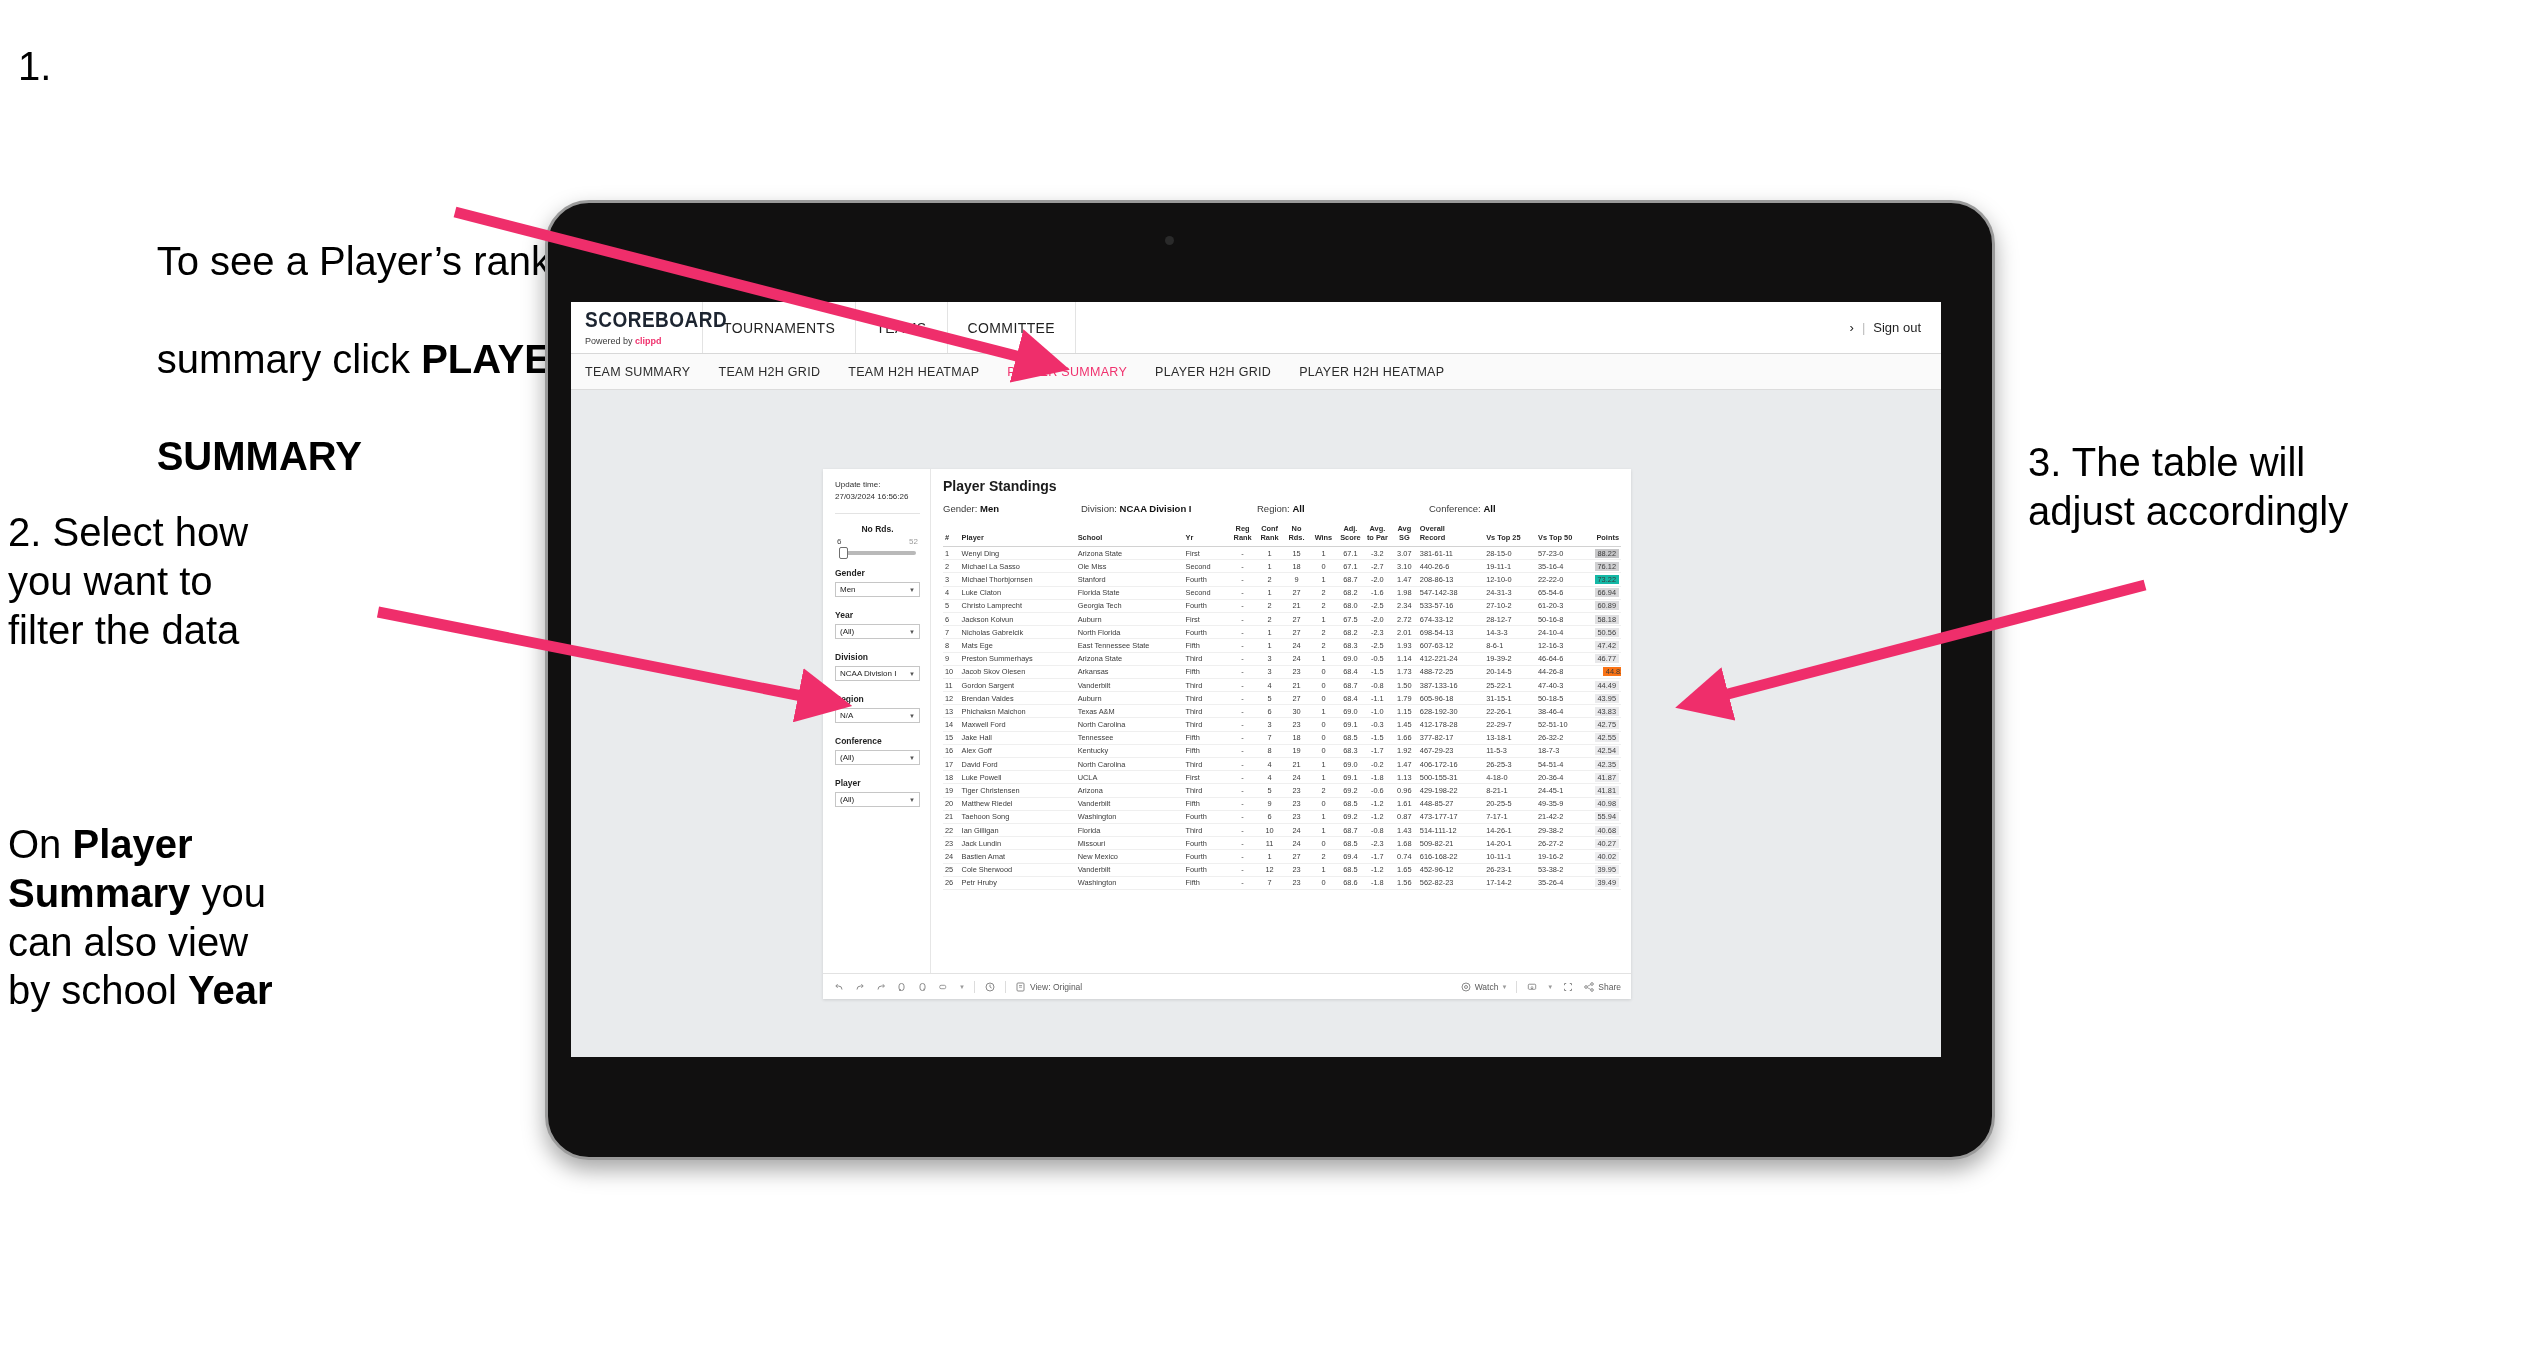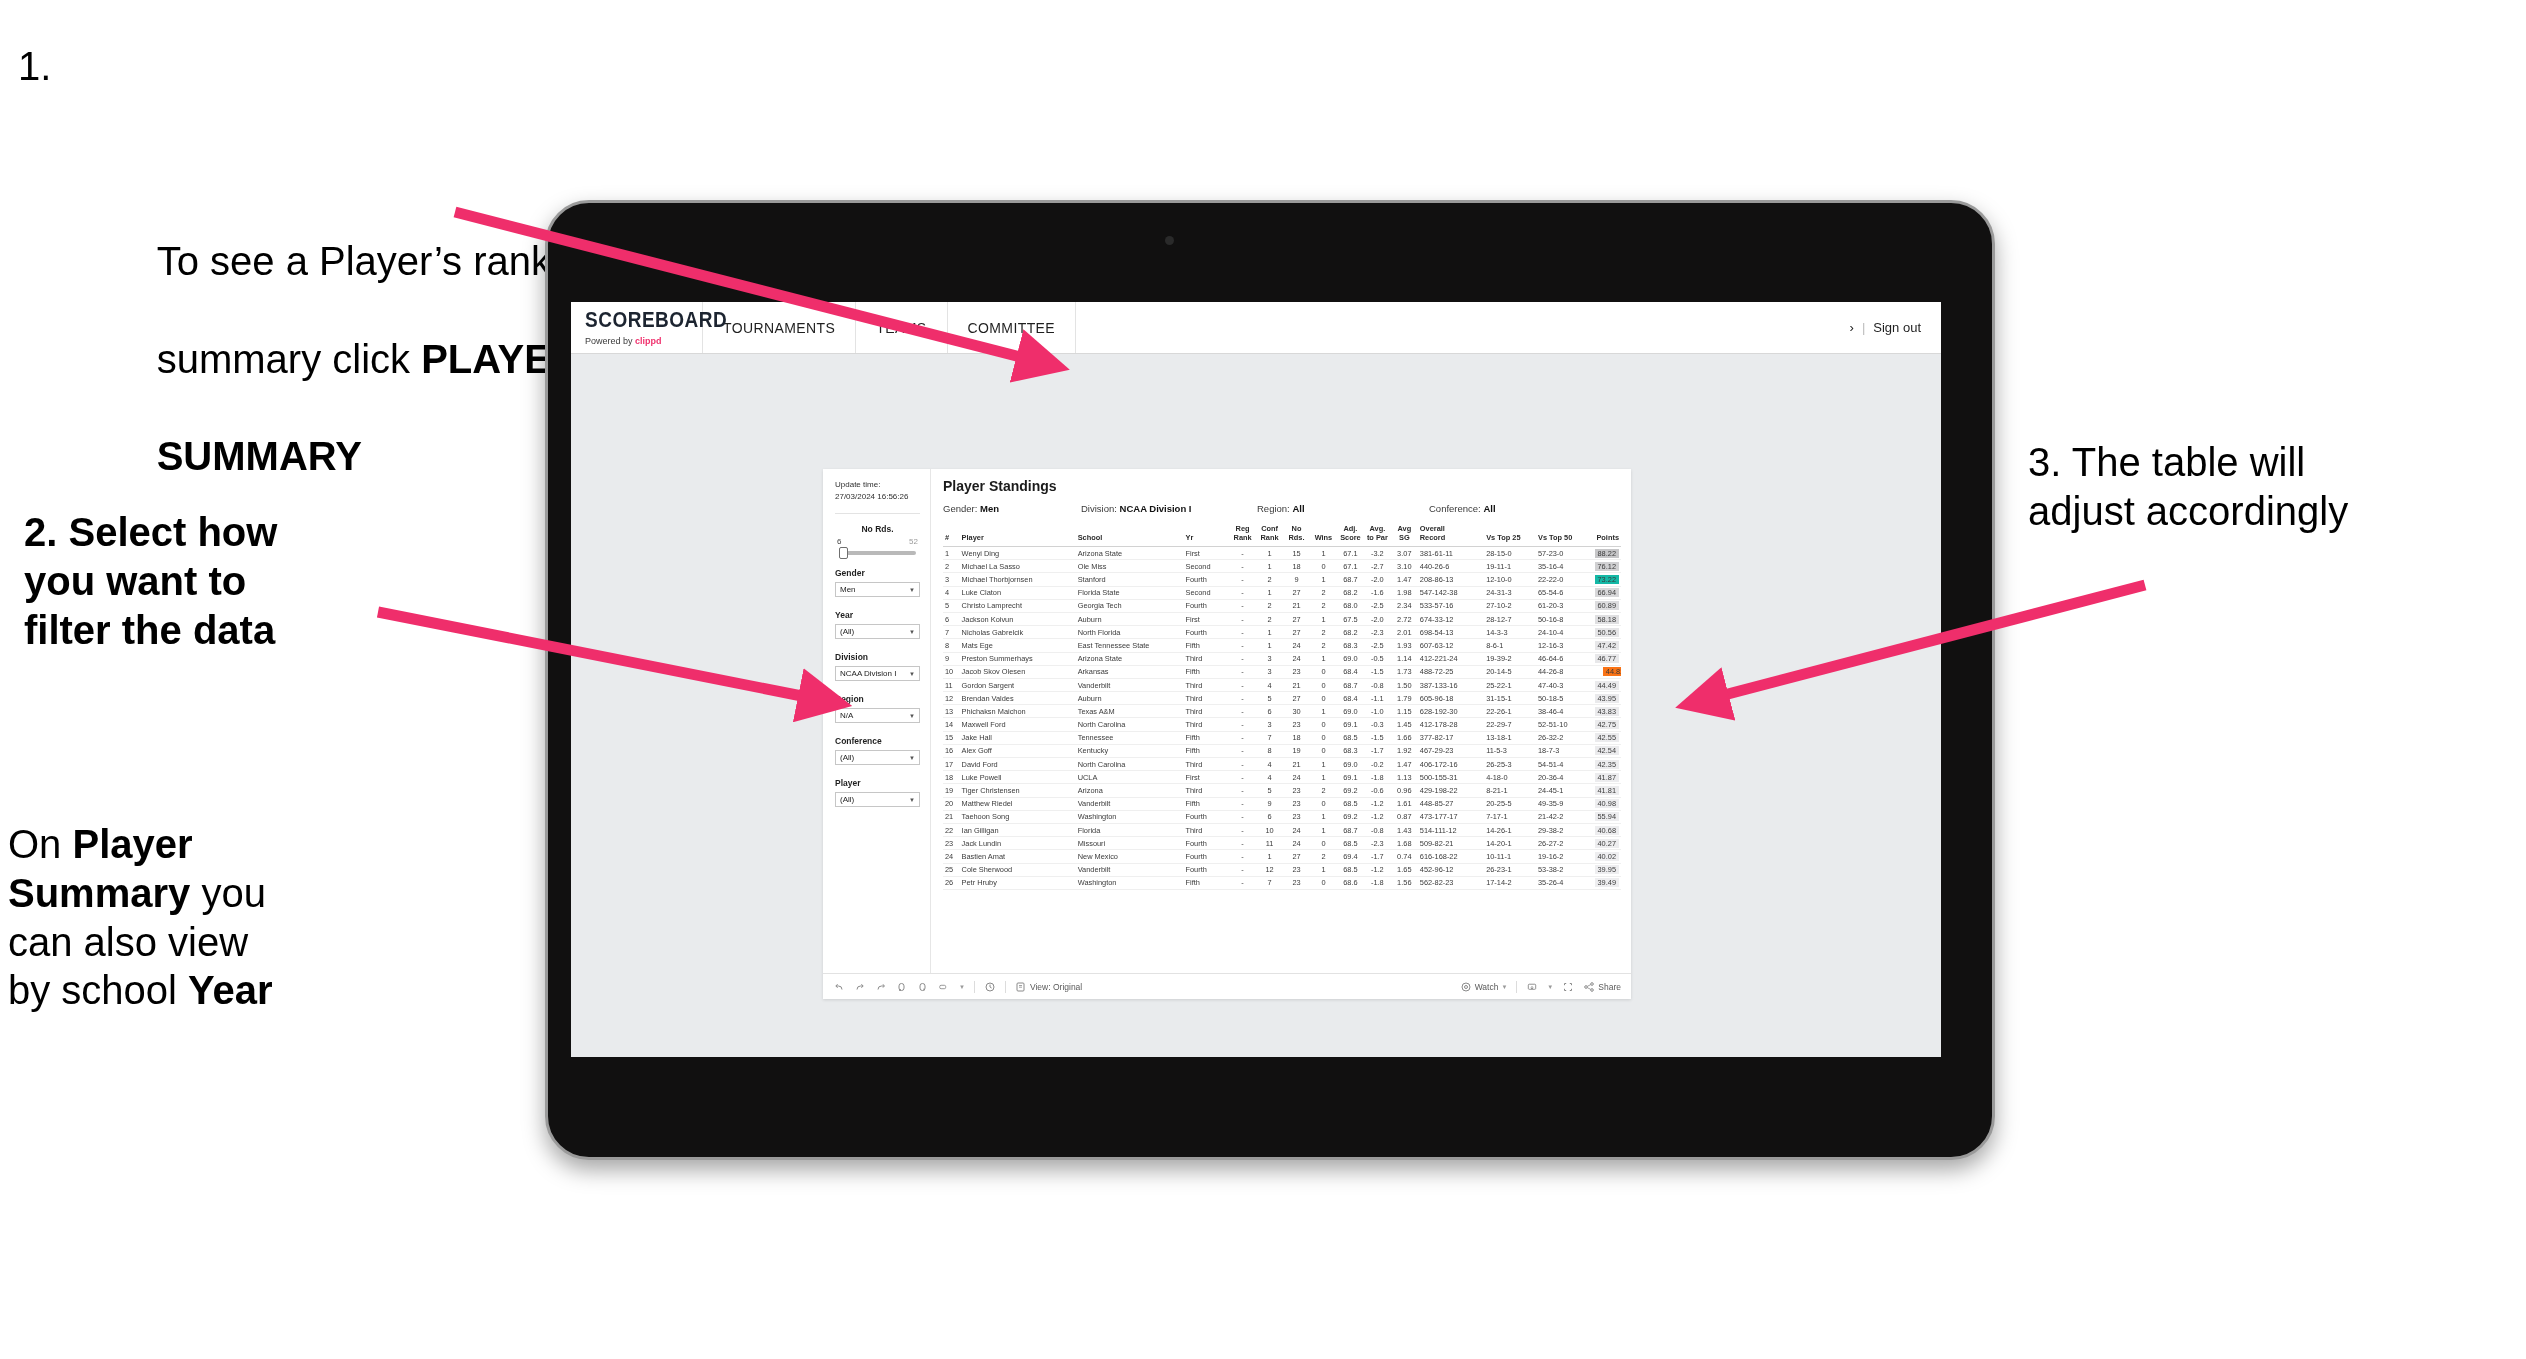--- a/index.html
+++ b/index.html
@@ -19,21 +19,21 @@
     line-height: 1.22;
     font-family: "Liberation Sans", sans-serif;
     white-space: pre-wrap;
   }
   .anno b { font-weight: bold; }
 
   #anno1 { left: 18px; top: 42px; width: 790px; }
   #anno1 .num { position: absolute; left: 0; top: 0; }
   #anno1 .body { display: block; margin-left: 72px; }
 
-  #anno2a { left: 24px; top: 508px; width: 420px; font-weight: bold; }
+  #anno2a { left: 8px; top: 508px; width: 420px; }
   #anno2b { left: 8px; top: 820px; width: 440px; }
   #anno3  { left: 2028px; top: 438px; width: 500px; }
 
   
   .arrow { position: absolute; overflow: visible; }
 
   
   #tablet {
     position: absolute;
     left: 545px; top: 200px;
@@ -236,20 +236,28 @@
           <div class="item">TEAMS</div>
           <div class="item">COMMITTEE</div>
         </div>
         <div class="top-right">
           <span>›</span>
           <span class="sep">|</span>
           <span>Sign out</span>
         </div>
       </div>
 
+      <div id="subnav">
+        <div class="tab">TEAM SUMMARY</div>
+        <div class="tab">TEAM H2H GRID</div>
+        <div class="tab">TEAM H2H HEATMAP</div>
+        <div class="tab active">PLAYER SUMMARY</div>
+        <div class="tab">PLAYER H2H GRID</div>
+        <div class="tab">PLAYER H2H HEATMAP</div>
+      </div>
 
       <div id="content">
         <div id="dash">
           <div id="dashmain">
 
             <div id="filters">
               <div class="upd">
                 <div>Update time:</div>
                 <div>27/03/2024 16:56:26</div>
               </div>

